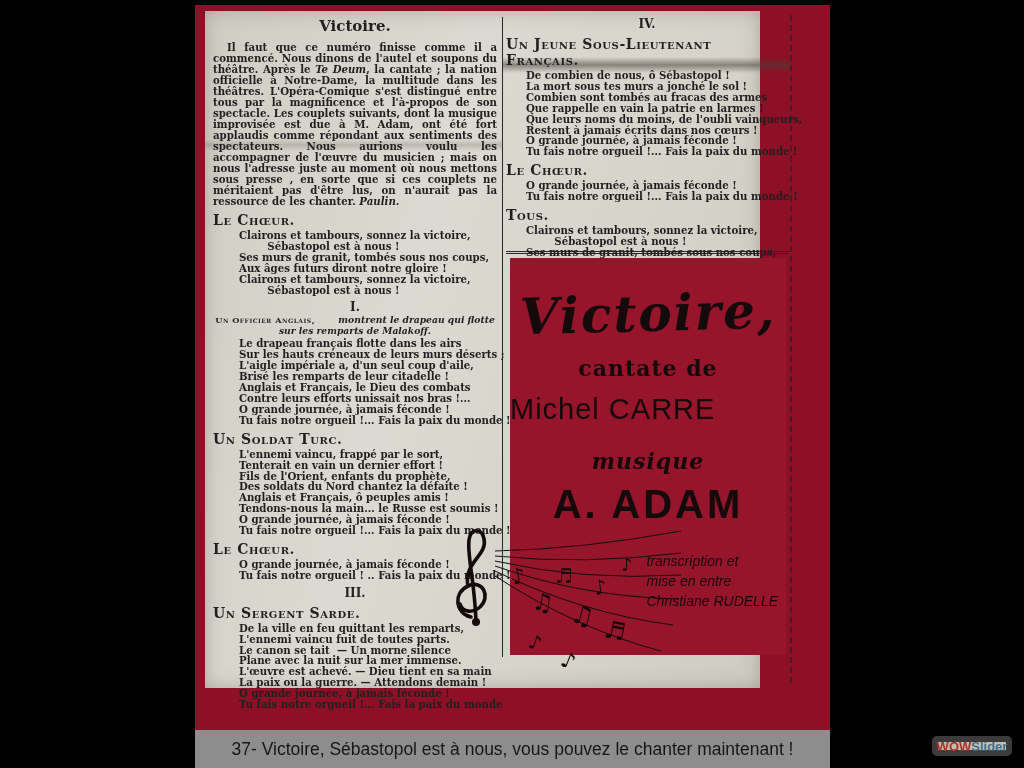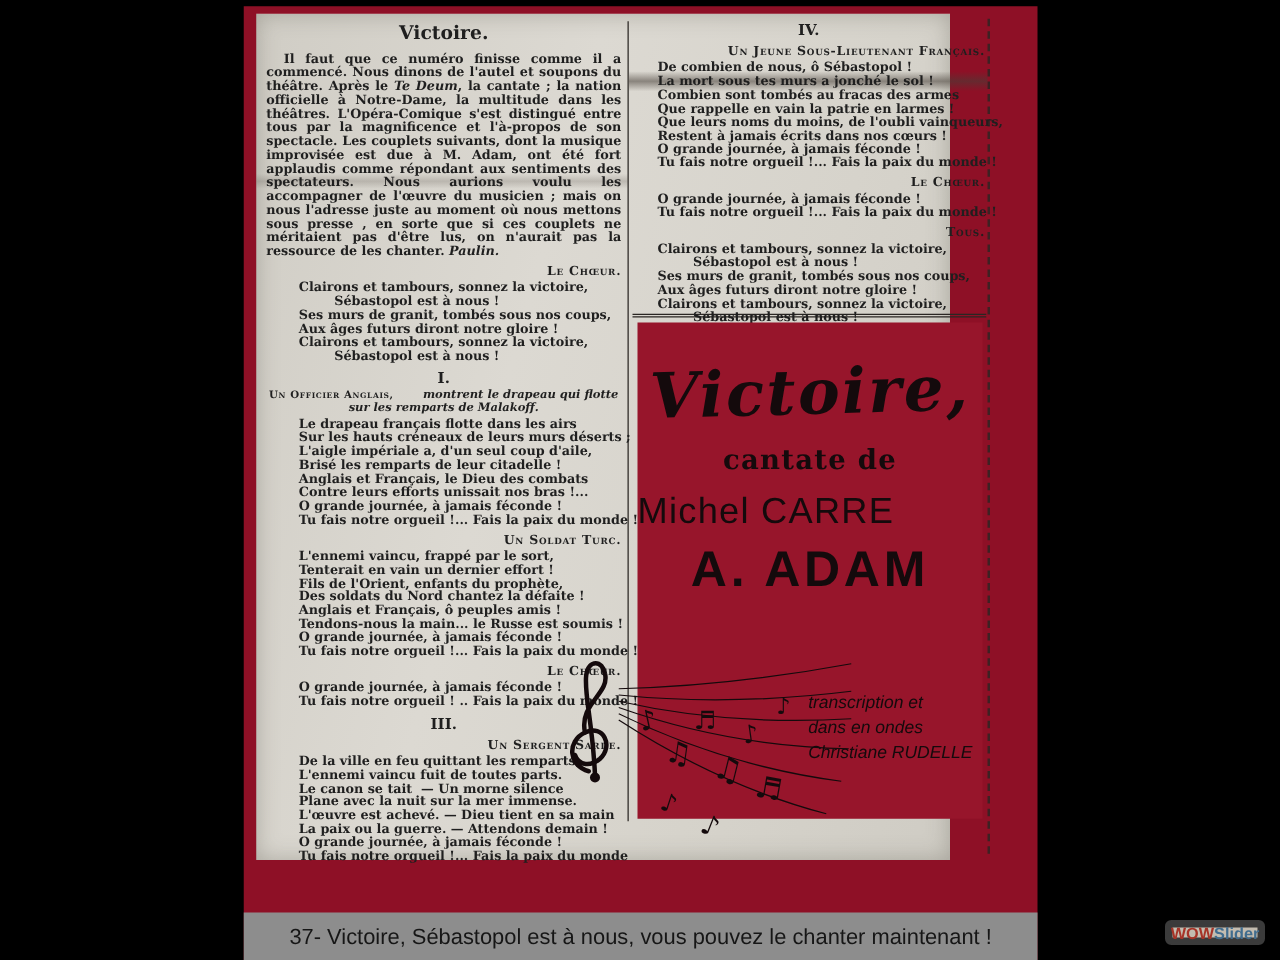--- a/index.html
+++ b/index.html
@@ -15,21 +15,21 @@
   .crease{position:absolute;pointer-events:none;}
   .crease-a{left:298px;top:46px;width:287px;height:16px;background:linear-gradient(180deg,rgba(70,62,55,0),rgba(70,62,55,.55),rgba(70,62,55,0));}
   .crease-b{left:0;top:128px;width:298px;height:12px;background:linear-gradient(180deg,rgba(80,72,64,0),rgba(80,72,64,.22),rgba(80,72,64,0));}
   
   .col{position:absolute;top:4px;}
   .col-left{left:8px;width:284px;}
   .col-right{left:301px;width:282px;}
   .title{text-align:center;font-weight:bold;font-size:15px;margin:2px 0 7px;}
   .intro{font-size:10.2px;font-weight:600;line-height:11px;text-align:justify;text-indent:14px;margin:0;}
   .it{font-style:italic;}
-  .speaker{text-align:right;font-variant:small-caps;font-weight:bold;font-size:10px;letter-spacing:.6px;margin:5px 0 2px;}
+  .speaker{text-align:left;font-variant:small-caps;font-weight:bold;font-size:14px;letter-spacing:.6px;margin:5px 0 2px;}
   .num{text-align:center;font-weight:bold;font-size:12px;margin:5px 0 1px;}
   .stagedir{font-size:9.2px;text-align:center;line-height:10.5px;margin:1px 0 2px;}
   .stagedir .sp{font-variant:small-caps;font-weight:bold;font-size:8.2px;letter-spacing:.5px;}
   .stagedir .dir{font-style:italic;font-weight:bold;margin-left:20px;}
   .verse{margin:1px 0 0 26px;}
   .col-right .verse{margin-left:20px;}
   .vline{white-space:pre;font-size:10.2px;font-weight:600;line-height:10.9px;}
   .hrule{position:absolute;left:301px;top:240px;width:283px;height:3px;border-top:1px solid #2a2623;border-bottom:1px solid #2a2623;}
   
   .poster{position:absolute;left:305px;top:247px;width:276px;height:397px;background:#97152b;z-index:1;color:#140a0c;}
@@ -144,24 +144,25 @@
             <div class="vline">Aux âges futurs diront notre gloire !</div>
             <div class="vline">Clairons et tambours, sonnez la victoire,</div>
             <div class="vline">        Sébastopol est à nous !</div>
           </div>
       </div>
 
       <div class="poster">
         <div class="p-title">Victoire,</div>
         <div class="p-sub">cantate de</div>
         <div class="p-author">Michel CARRE</div>
+        <div class="p-sub2">musique</div>
         <div class="p-composer">A. ADAM</div>
         <div class="credits">
             <div class="credit-line" style="">transcription et</div>
-            <div class="credit-line" style="">dans en ondes</div>
+            <div class="credit-line" style="">mise en entre</div>
             <div class="credit-line" style="">Christiane RUDELLE</div>
           </div>
       </div>
 
       <svg class="music" viewBox="0 0 245 150" xmlns="http://www.w3.org/2000/svg">
         <g stroke="#140a0c" fill="none" stroke-width="1">
           <path d="M52,26 Q140,24 238,6"></path>
           <path d="M52,31 Q140,40 238,28"></path>
           <path d="M52,36 Q140,56 238,50"></path>
           <path d="M52,41 Q140,72 236,74"></path>

